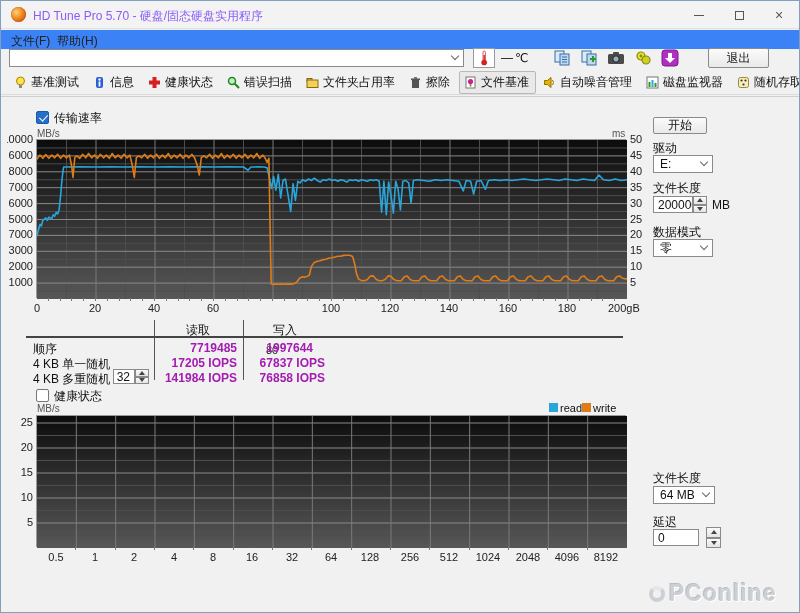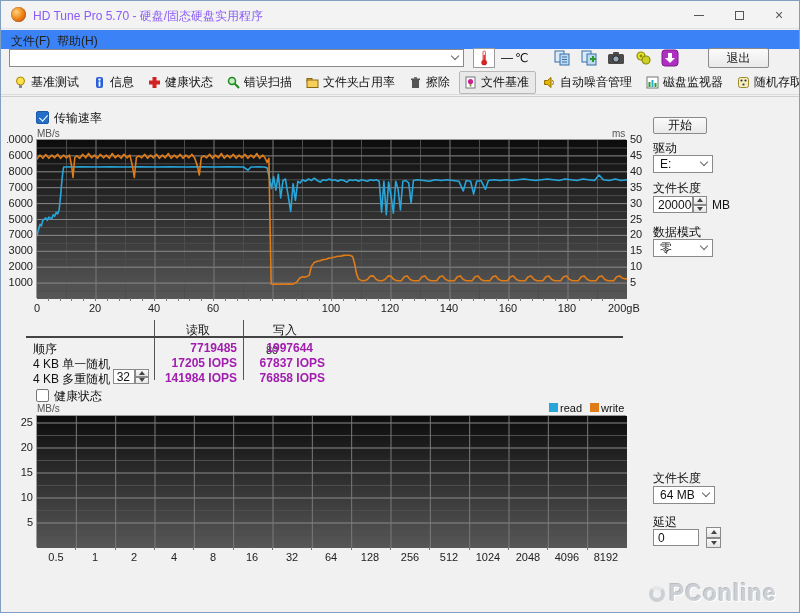--- a/index.html
+++ b/index.html
@@ -44,21 +44,21 @@
   .tbl-txt{position:absolute;font-size:12px;color:#111;white-space:nowrap;}
   .tbl-num{position:absolute;font-size:12px;font-weight:bold;color:#a21caf;text-align:right;white-space:nowrap;}
   .vline{position:absolute;width:1px;background:#555;}
   .hline{position:absolute;height:2px;background:#444;}
   
   .field{position:absolute;background:#fff;border:1px solid #8a8a8a;font-size:12px;color:#111;display:flex;align-items:center;padding:0 4px;overflow:hidden;white-space:nowrap;}
   .spinbox{position:absolute;width:14px;display:flex;flex-direction:column;}
   .spin{flex:1;background:linear-gradient(#fafafa,#e4e4e4);border:1px solid #8a8a8a;display:flex;align-items:center;justify-content:center;}
   .tri-up{width:0;height:0;border-left:3px solid transparent;border-right:3px solid transparent;border-bottom:4px solid #444;}
   .tri-dn{width:0;height:0;border-left:3px solid transparent;border-right:3px solid transparent;border-top:4px solid #444;}
-  .legend{position:absolute;display:flex;gap:8px;align-items:center;font-size:11px;color:#111;}
+  .legend{position:absolute;display:flex;gap:0;align-items:center;font-size:11px;color:#111;}
   .sw{width:9px;height:9px;display:inline-block;margin-right:2px;}
   .watermark{position:absolute;font-size:23px;font-weight:bold;color:#ccd0d5;text-shadow:1px 1px 0 #fff, -1px -1px 0 #b9bdc2;letter-spacing:1px;display:flex;align-items:center;gap:4px;}
   .wm-circle{width:16px;height:16px;border:4px solid #ccd0d5;border-radius:50%;border-top-color:#e4e7ea;}
 </style>
 </head>
 <body>
 
 <div class="window">
 
   <div class="titlebar">

